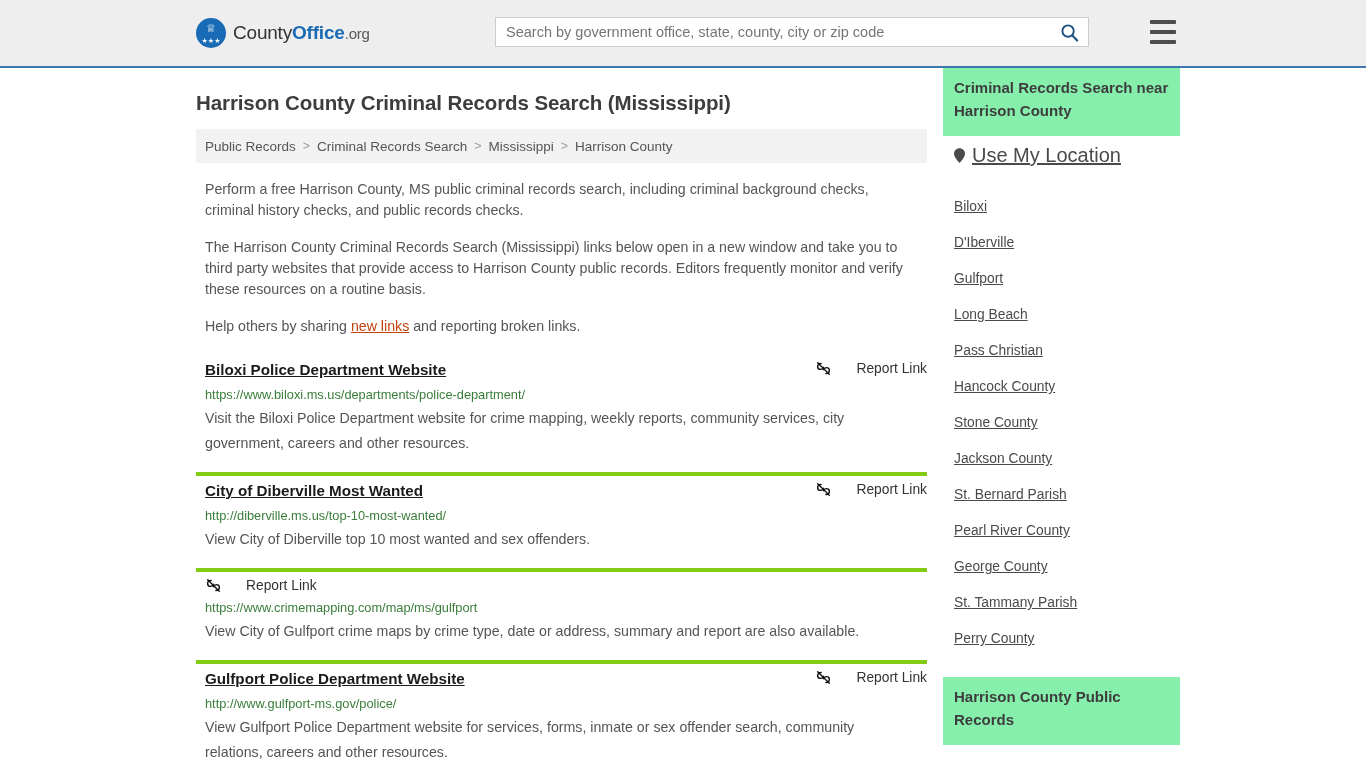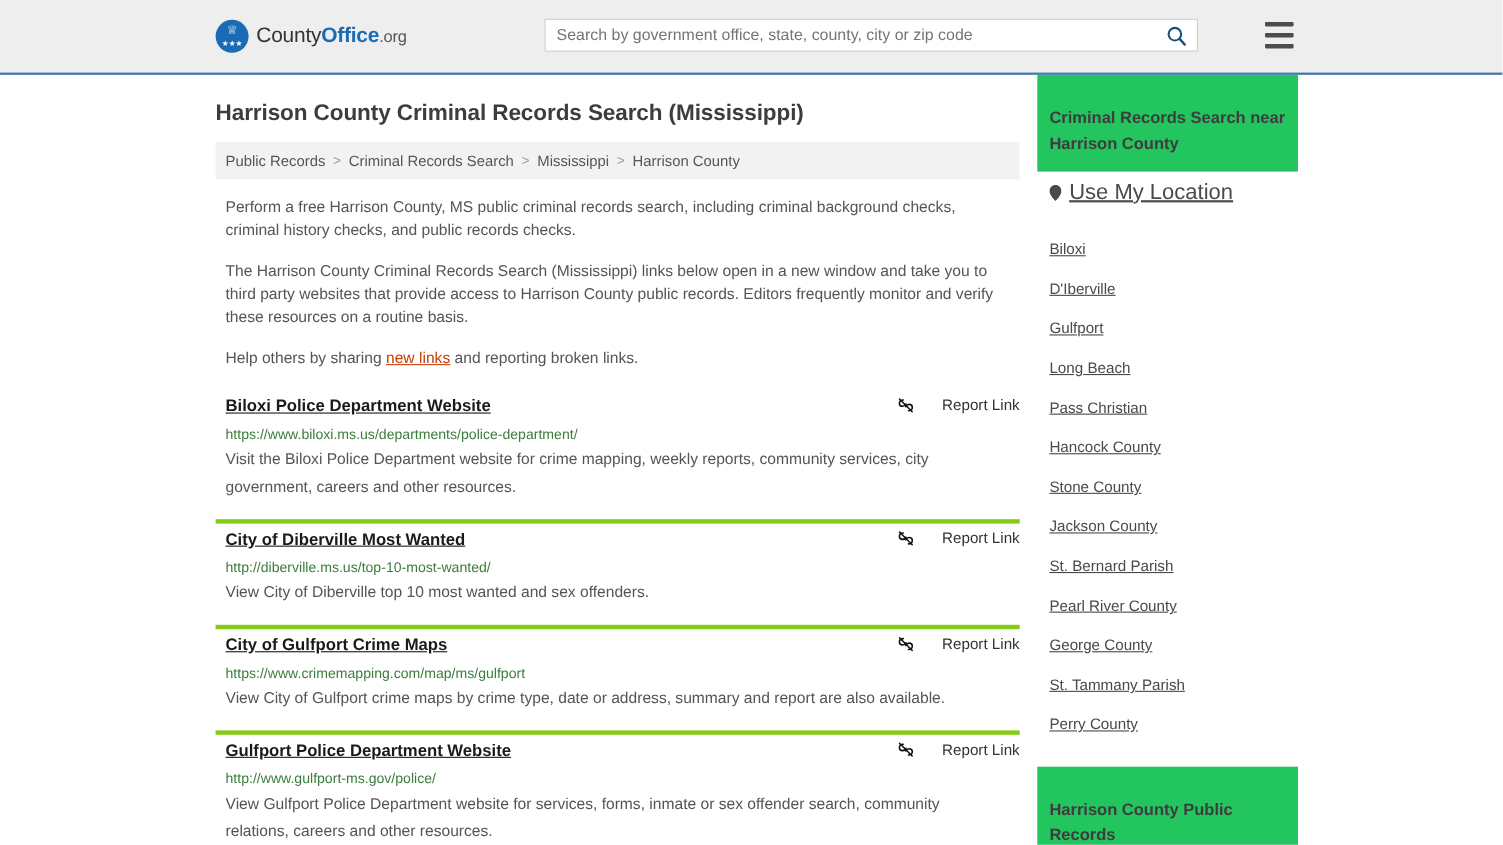--- a/index.html
+++ b/index.html
@@ -216,22 +216,22 @@
   .result-desc {
     font-size: 14.2px;
     color: #555555;
     line-height: 25px;
     margin-top: 3px;
     max-width: 700px;
   }
 
   
   .side-box-head {
-    background: #22c55e;
-    padding: 28px 11px 14px 11px;
+    background: #86efac;
+    padding: 8px 11px 14px 11px;
     font-size: 15px;
     font-weight: bold;
     color: #3d3d3d;
     line-height: 23px;
   }
   #nearby-list {
     list-style: none;
     margin: 0;
     padding: 14px 0 0 0;
   }
@@ -338,21 +338,20 @@
             </svg>
             <span class="rl-label">Report Link</span>
           </span>
         </div>
         <a class="result-url" href="#">http://diberville.ms.us/top-10-most-wanted/</a>
         <div class="result-desc">View City of Diberville top 10 most wanted and sex offenders.</div>
       </div>
 
       <div class="result">
         <div class="result-head">
-          <a class="result-title" href="#">City of Gulfport Crime Maps</a>
           <span class="report-link">
             <svg width="17" height="17" viewBox="0 0 20 20">
               <path d="M3.2 3.2 L16.8 16.8" stroke="#111" stroke-width="1.6" stroke-linecap="round" fill="none"></path>
               <path d="M7.2 4.2 C4.3 4.2 3.1 6.3 3.1 7.9 C3.1 9.6 4.4 11 6.6 11 C8.4 11 9.6 9.9 10.1 8.6" stroke="#111" stroke-width="1.7" fill="none" stroke-linecap="round"></path>
               <path d="M12.8 15.8 C15.7 15.8 16.9 13.7 16.9 12.1 C16.9 10.4 15.6 9 13.4 9 C11.6 9 10.4 10.1 9.9 11.4" stroke="#111" stroke-width="1.7" fill="none" stroke-linecap="round"></path>
             </svg>
             <span class="rl-label">Report Link</span>
           </span>
         </div>
         <a class="result-url" href="#">https://www.crimemapping.com/map/ms/gulfport</a>

